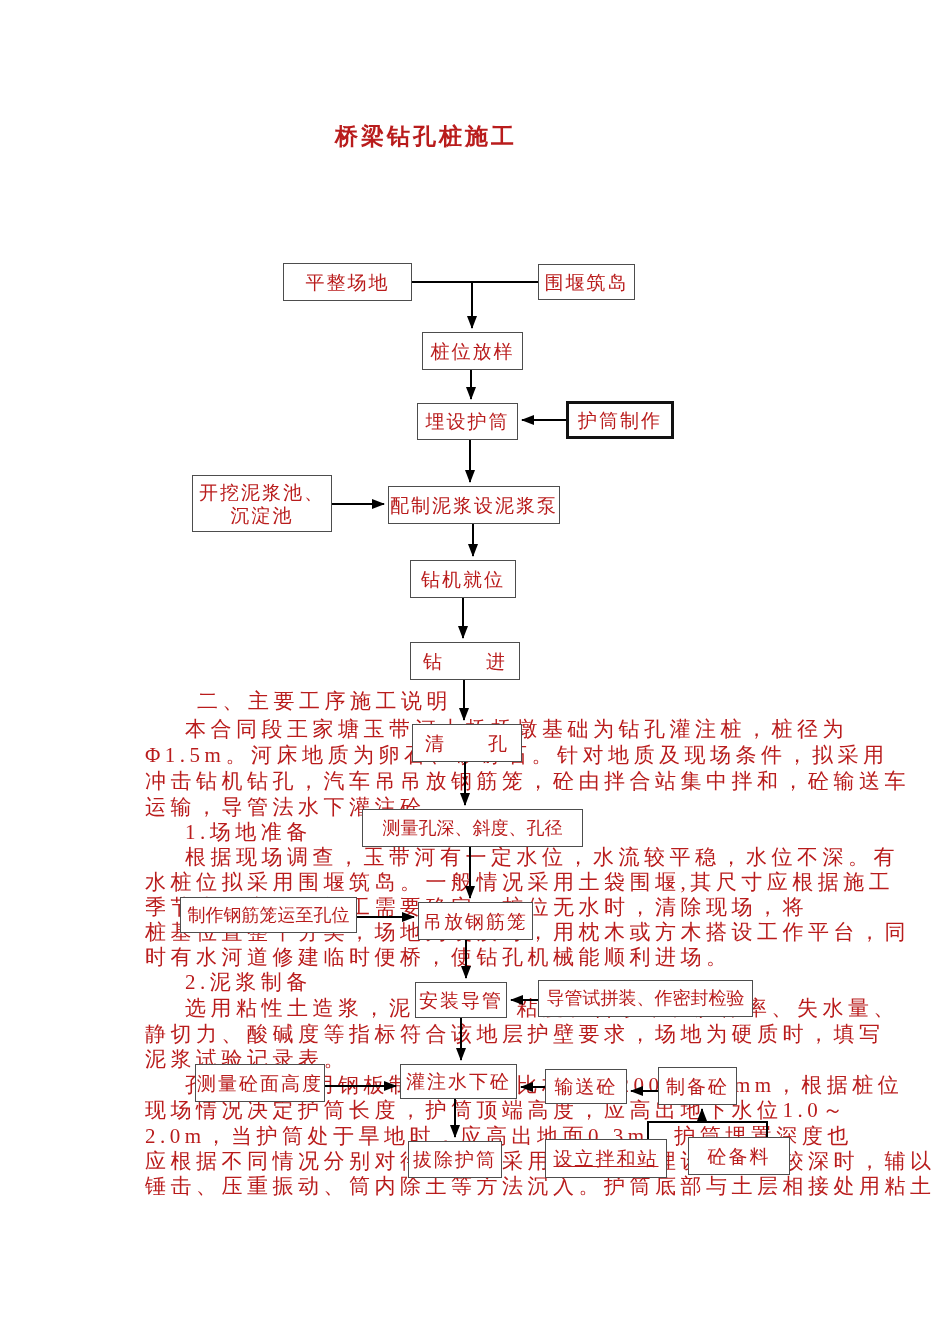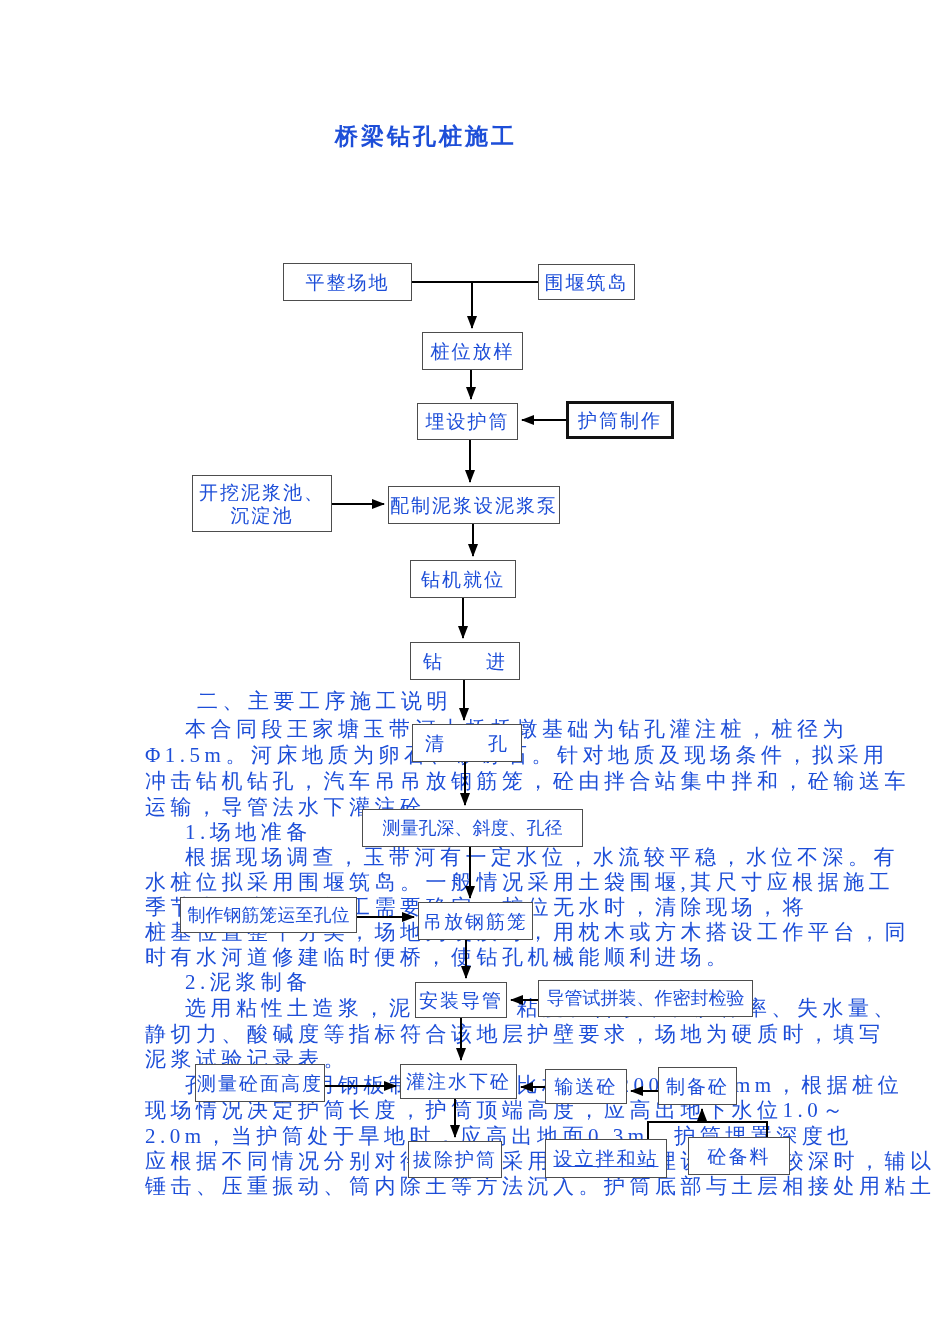--- a/index.html
+++ b/index.html
@@ -1,16 +1,16 @@
 <!DOCTYPE html>
 <html><head>
 <meta charset="utf-8">
 <style>
   html,body{margin:0;padding:0;background:#ffffff;}
-  .page{position:relative;width:950px;height:1344px;background:#ffffff;color:#1d4ed8;
+  .page{position:relative;width:950px;height:1344px;background:#ffffff;color:#b91c1c;
         font-family:"Liberation Serif","DejaVu Serif",serif;overflow:hidden;}
   .doc-title{position:absolute;left:335px;top:121px;font-family:"Liberation Sans","DejaVu Sans",sans-serif;
         font-weight:bold;font-size:23px;letter-spacing:3px;white-space:pre;z-index:1;}
   .doc-heading{position:absolute;left:197px;top:183px;font-size:25px;letter-spacing:4px;white-space:pre;z-index:1;}
   #text-layer{position:absolute;left:0;top:0;width:100%;height:100%;z-index:1;}
   .t-line{position:absolute;white-space:pre;font-size:21px;line-height:26px;letter-spacing:4.5px;}
   #edge-layer{position:absolute;left:0;top:0;z-index:2;}
   #box-layer{position:absolute;left:0;top:0;width:100%;height:100%;z-index:3;pointer-events:none;}
   .f-box{position:absolute;background:#ffffff;border:1px solid #4d4d4d;box-sizing:border-box;
         display:flex;align-items:center;justify-content:center;text-align:center;

